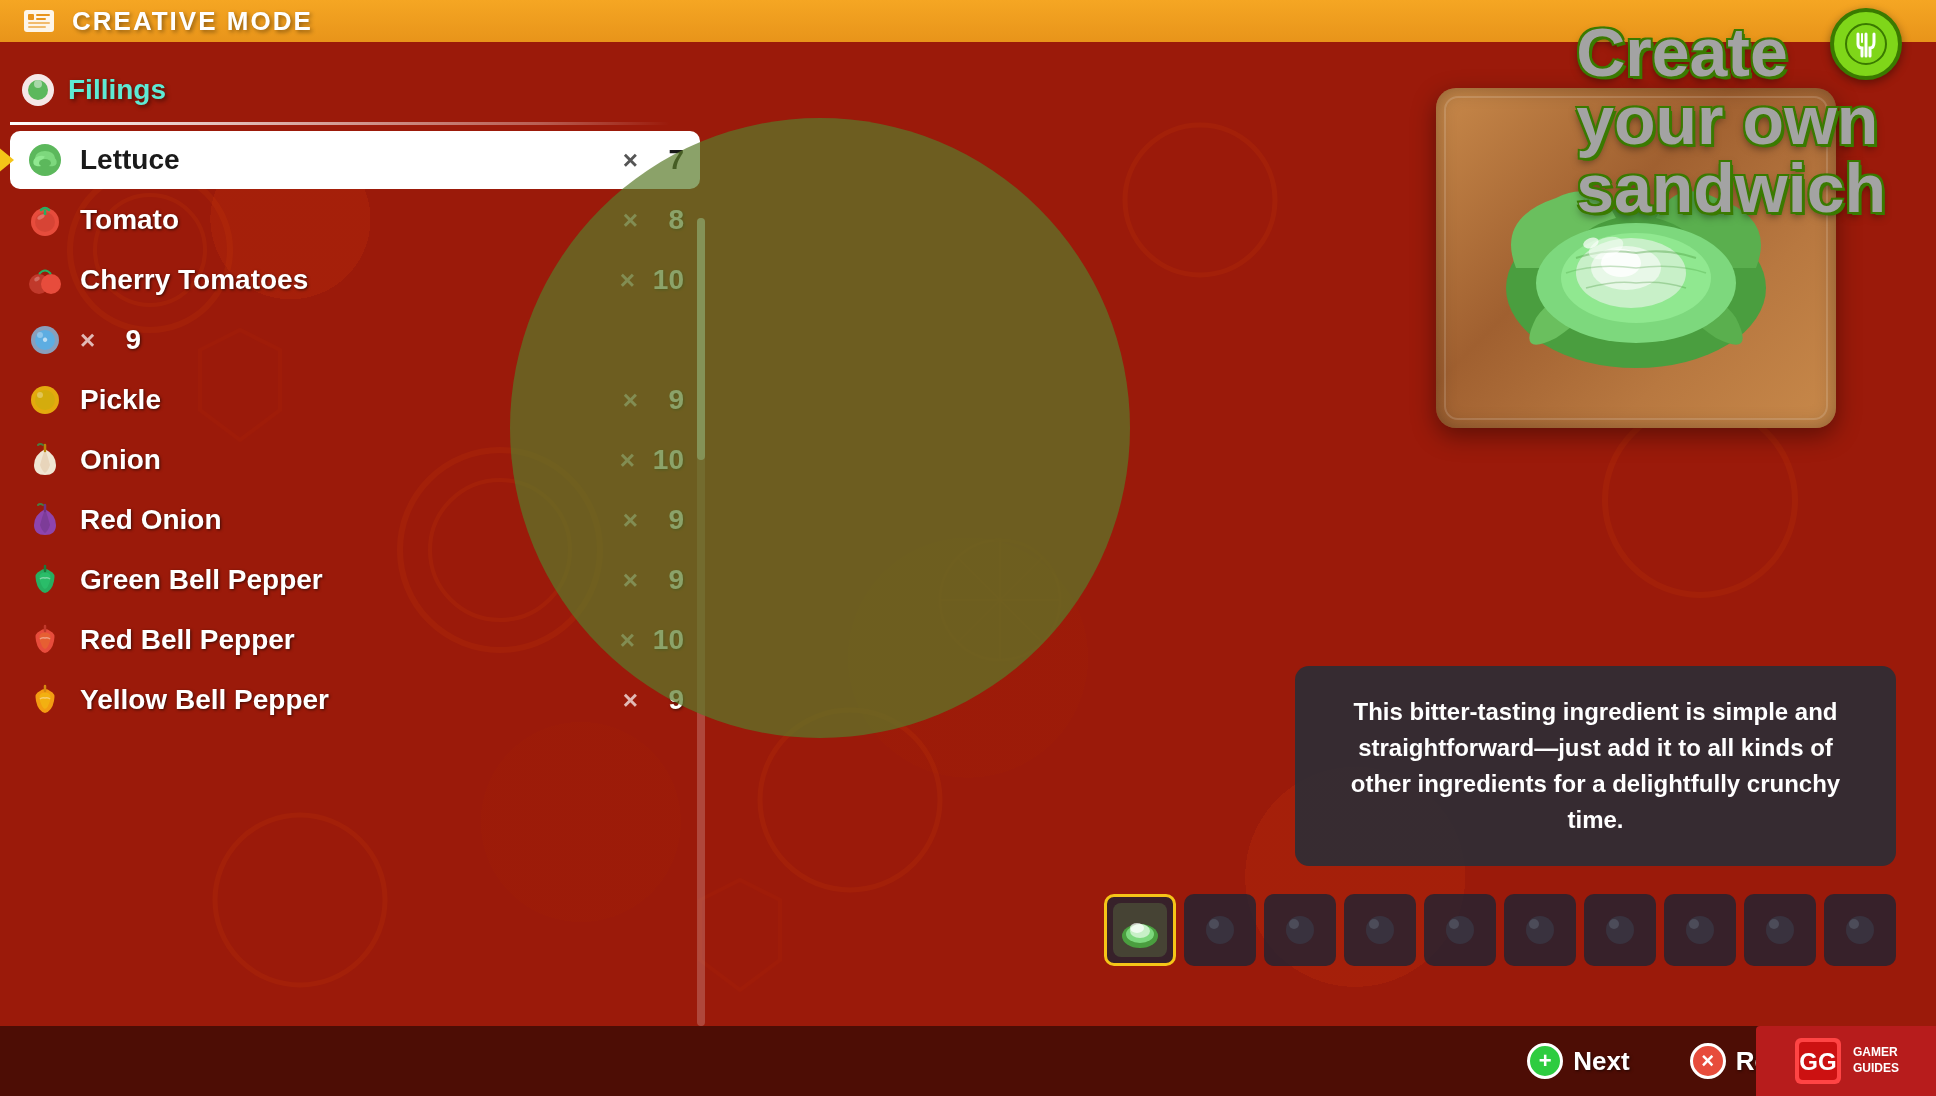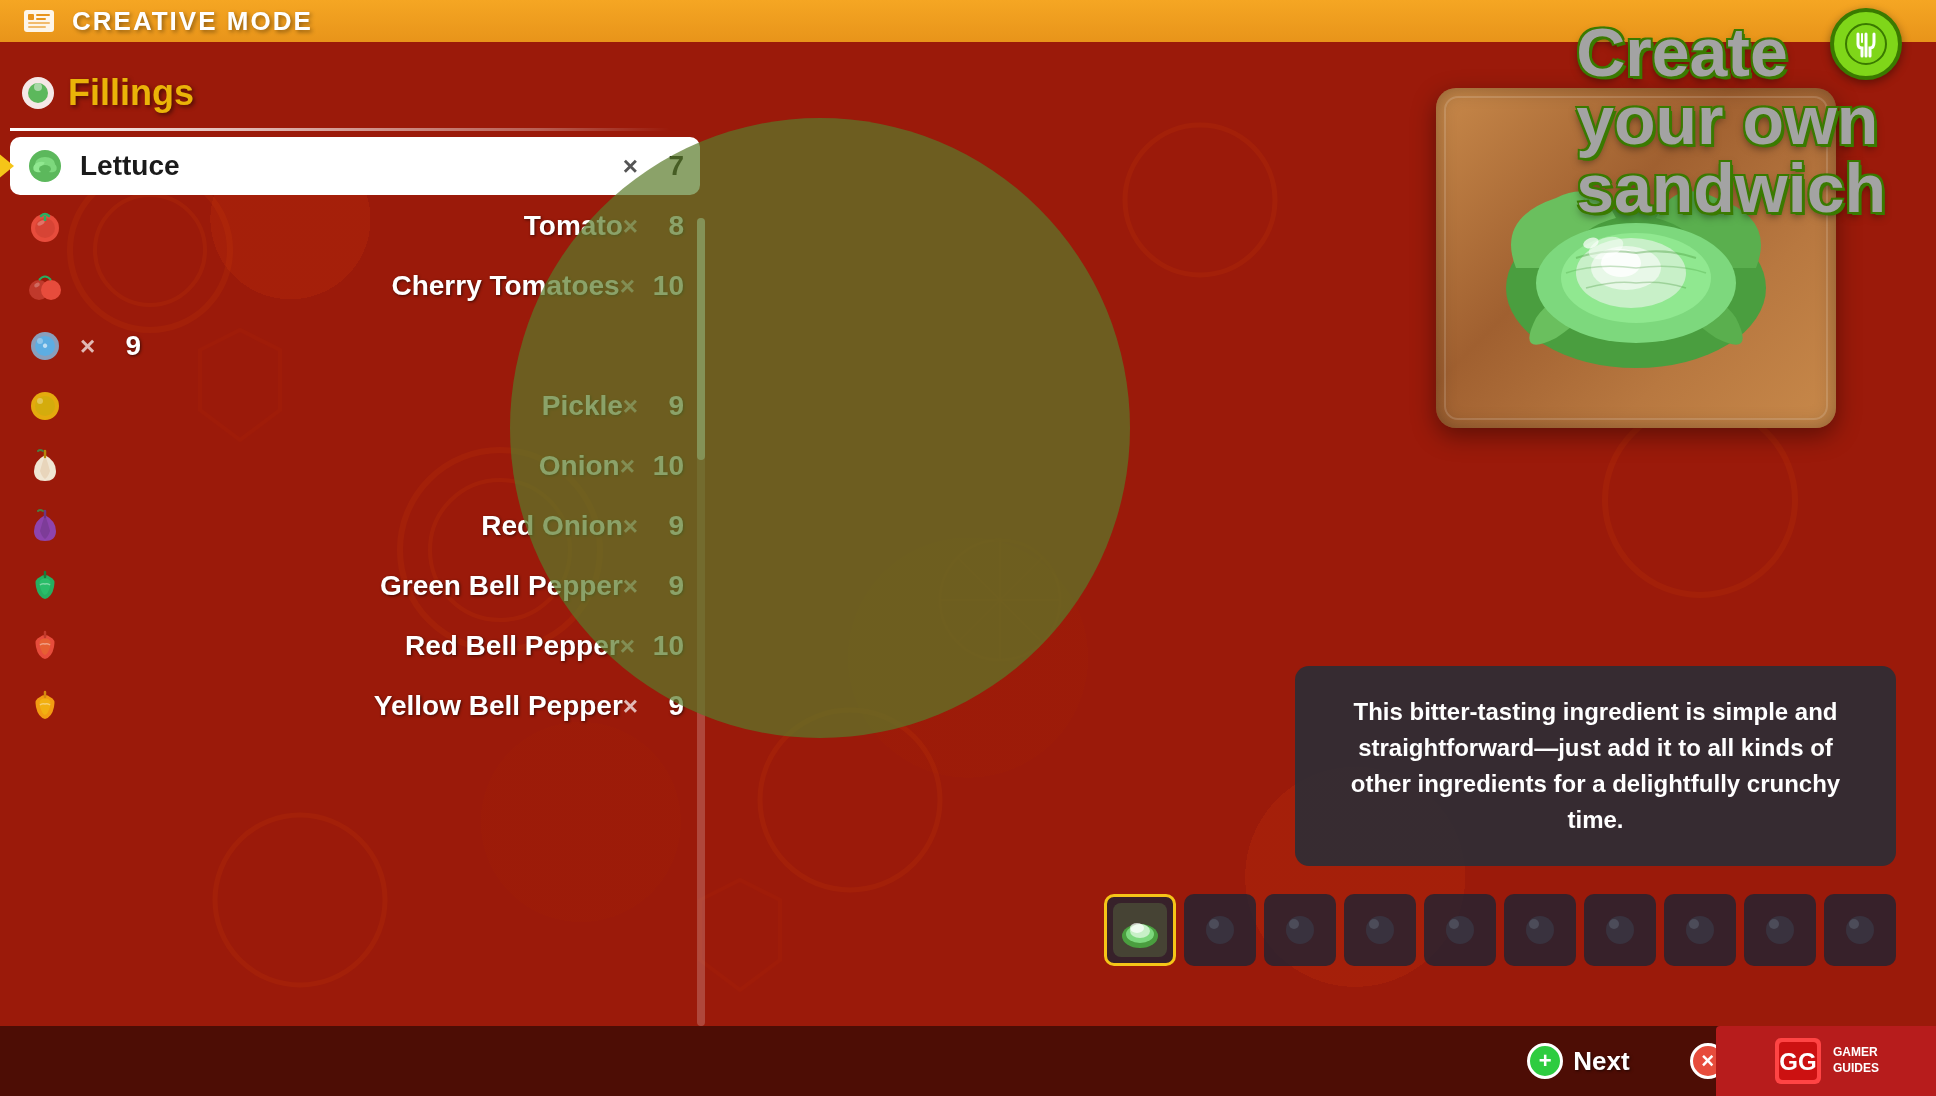--- a/index.html
+++ b/index.html
@@ -92,23 +92,23 @@
 
     
     .fillings-header {
       display: flex;
       align-items: center;
       padding: 14px 20px;
       gap: 12px;
     }
 
     .fillings-label {
-      font-size: 36px;
+      font-size: 28px;
       font-weight: 700;
-      color: #eab308;
+      color: #5eead4;
       text-shadow: 2px 2px 4px rgba(0,0,0,0.5);
     }
 
     
     .divider {
       height: 3px;
       background: linear-gradient(90deg, #fff 0%, rgba(255,255,255,0.3) 80%, transparent 100%);
       margin: 0 10px 6px 10px;
       width: 660px;
     }
@@ -157,21 +157,20 @@
     .item-name {
       flex: 1;
       font-size: 28px;
       font-weight: 700;
       color: #1a1a1a;
     }
 
     .item-row:not(.selected) .item-name {
       color: white;
       text-shadow: 1px 1px 3px rgba(0,0,0,0.6);
-      text-align: right;
     }
 
     .item-x {
       font-size: 26px;
       font-weight: 700;
       color: #555;
       margin-right: 18px;
     }
 
     .item-row:not(.selected) .item-x {
@@ -703,21 +702,21 @@
   <div class="bottom-action">
     <div class="action-btn btn-green">+</div>
     <span class="action-label">Next</span>
   </div>
 
   <div class="bottom-action">
     <div class="action-btn btn-red">×</div>
     <span class="action-label">Recipe Mode</span>
   </div>
 
-  <div style="position:absolute;right:0;bottom:0;width:220px;height:70px;background:#b71c1c;display:flex;align-items:center;justify-content:center;gap:10px;border-radius:4px 0 0 0;">
+  <div style="position:absolute;right:0;bottom:0;width:180px;height:70px;background:#b71c1c;display:flex;align-items:center;justify-content:center;gap:10px;border-radius:4px 0 0 0;">
     <svg width="50" height="50" viewBox="0 0 50 50">
       <rect x="2" y="2" width="46" height="46" rx="6" fill="#ff4444"></rect>
       <rect x="6" y="6" width="38" height="38" rx="4" fill="#cc1111"></rect>
       <text x="25" y="34" text-anchor="middle" font-size="24" font-weight="900" fill="white">GG</text>
     </svg>
     <div style="color:white;font-size:12px;font-weight:900;line-height:1.3;">
       <div>GAMER</div>
       <div>GUIDES</div>
     </div>
   </div>

